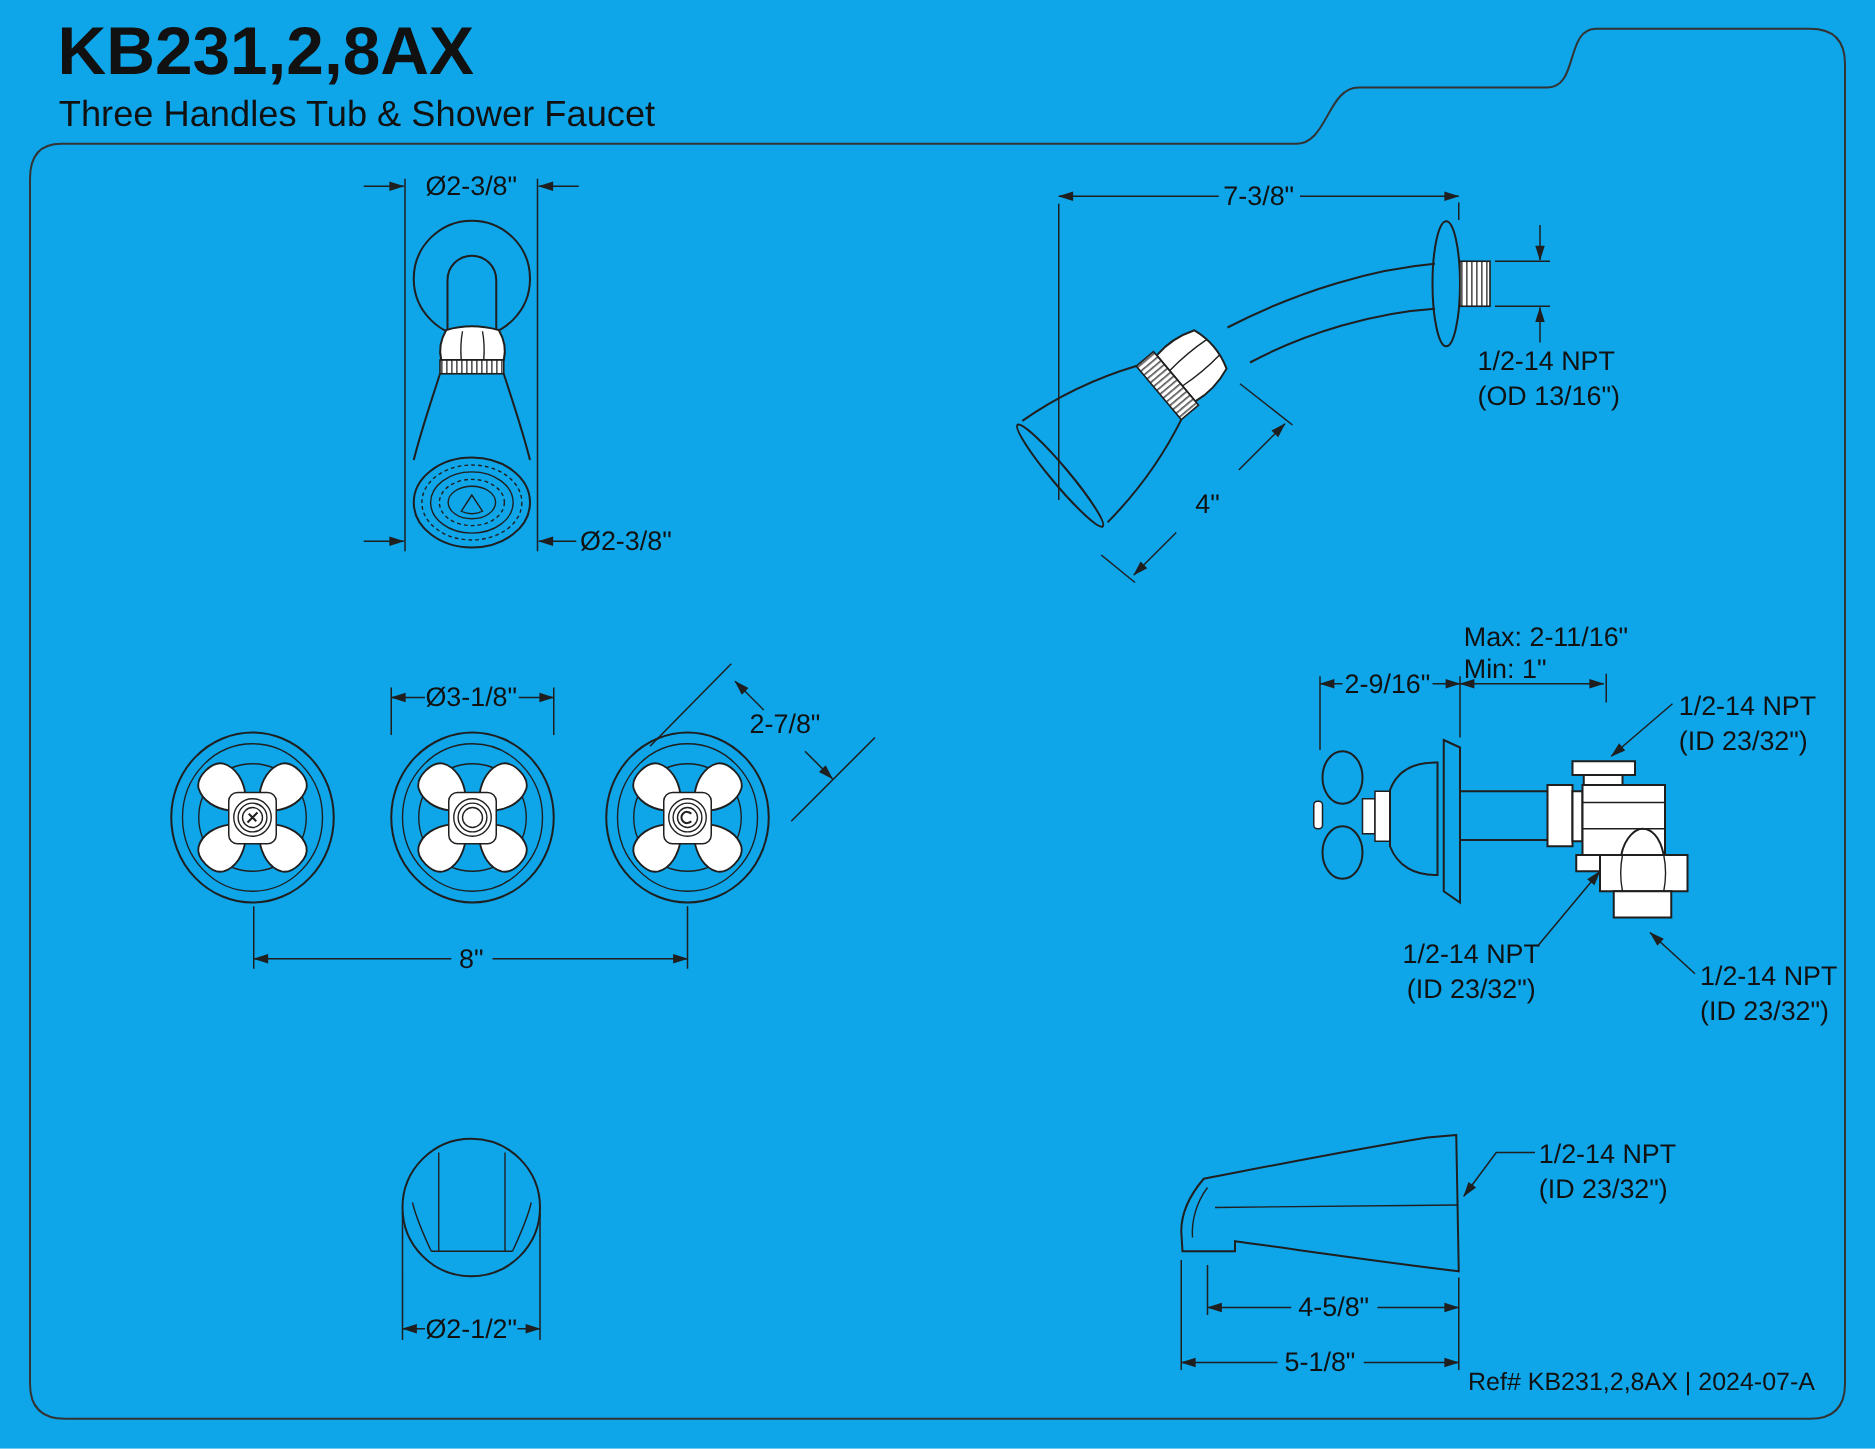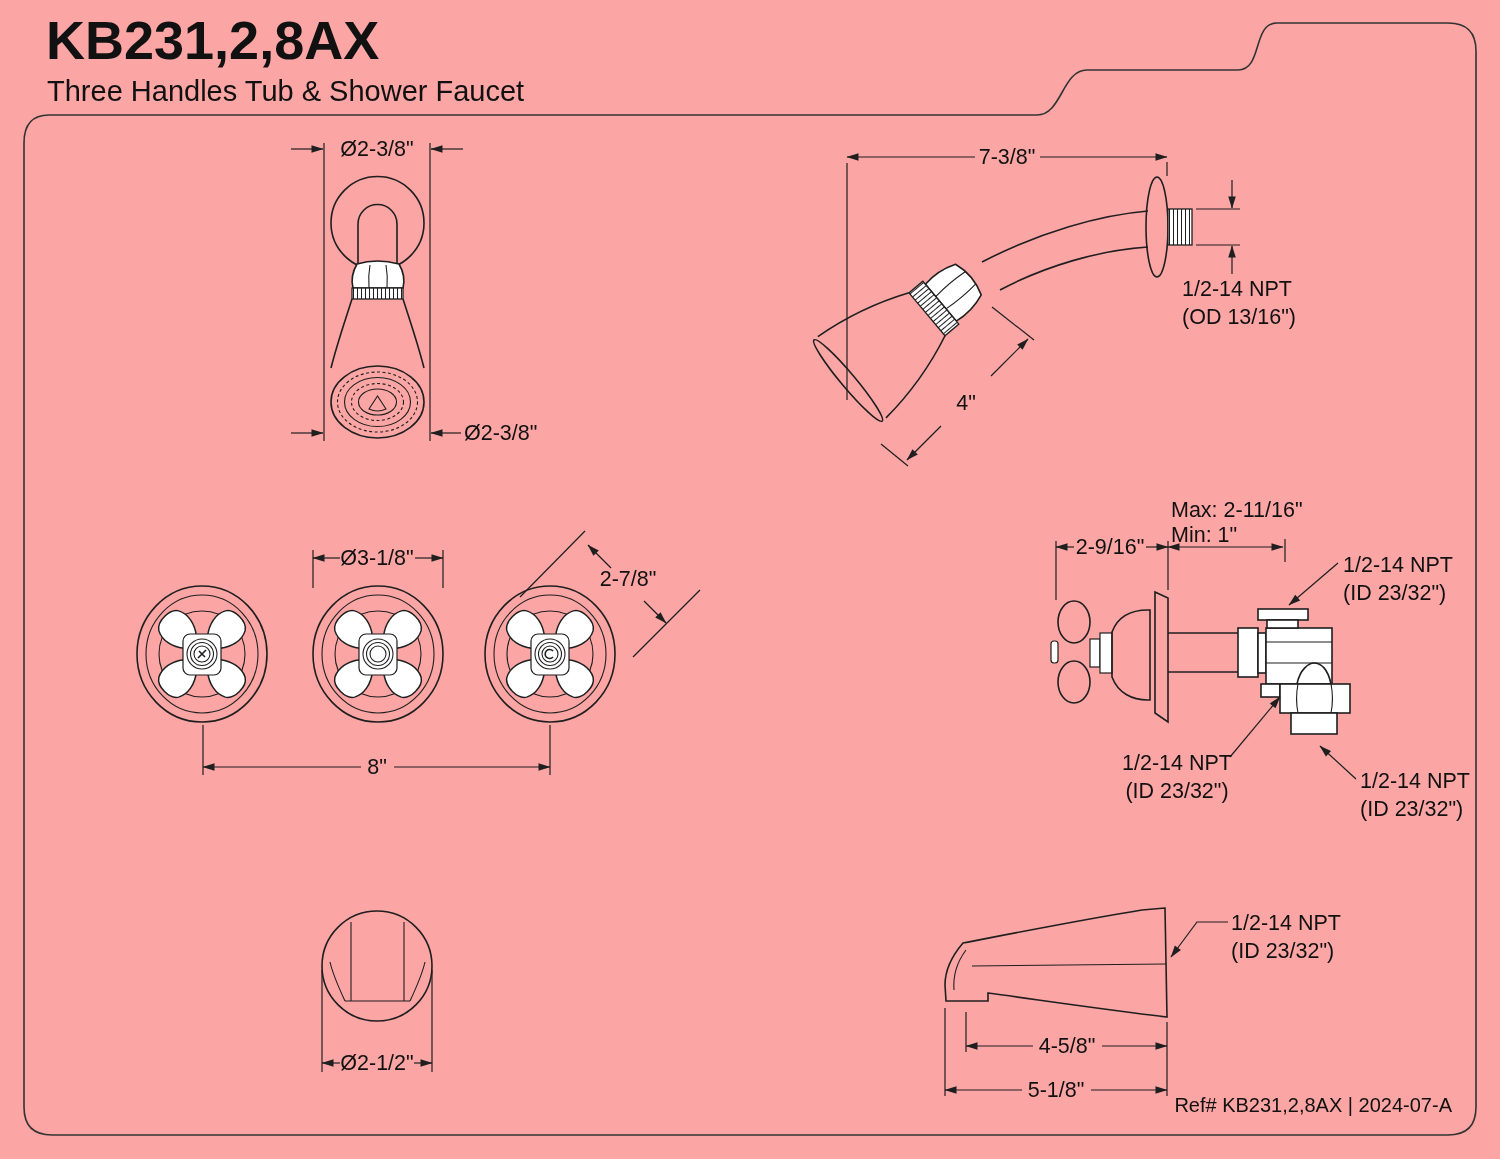--- a/index.html
+++ b/index.html
@@ -1,16 +1,16 @@
 <!DOCTYPE html>
 <html><head>
 <meta charset="utf-8">
 <style>
   html,body{margin:0;padding:0;background:#fff;}
-  #page{position:relative;width:1500px;height:1159px;background:#fca5a5;overflow:hidden;
+  #page{position:relative;width:1500px;height:1159px;background:#0ea5e9;overflow:hidden;
         font-family:"Liberation Sans", sans-serif;}
   svg{position:absolute;left:0;top:0;}
   text{fill:#111;font-family:"Liberation Sans", sans-serif;}
   .t-title{font-size:54px;font-weight:bold;letter-spacing:0px;}
   .t-sub{font-size:29px;}
   .t-dim{font-size:21.5px;}
   .t-ref{font-size:20px;}
   .ln{stroke:#1f1f1f;stroke-width:1.6;fill:none;}
   .lnthin{stroke:#1f1f1f;stroke-width:1.1;fill:none;}
   .dim{stroke:#1f1f1f;stroke-width:1.2;fill:none;}

